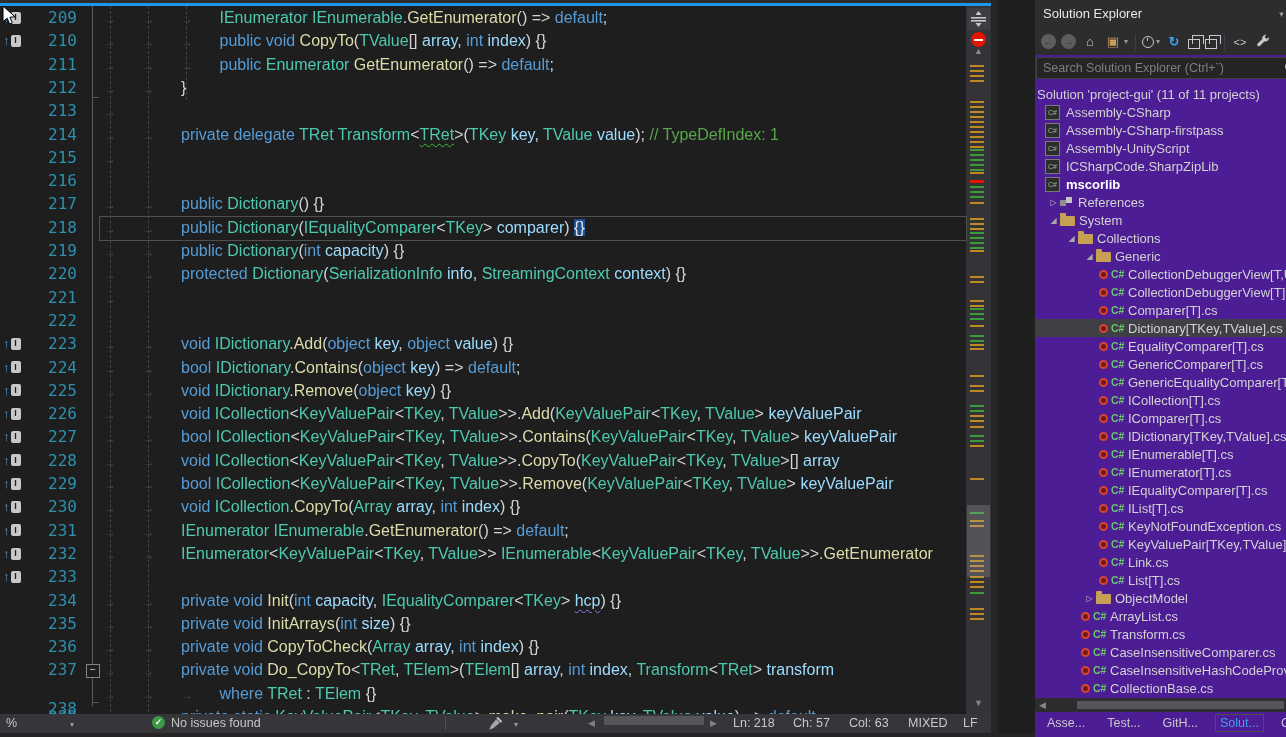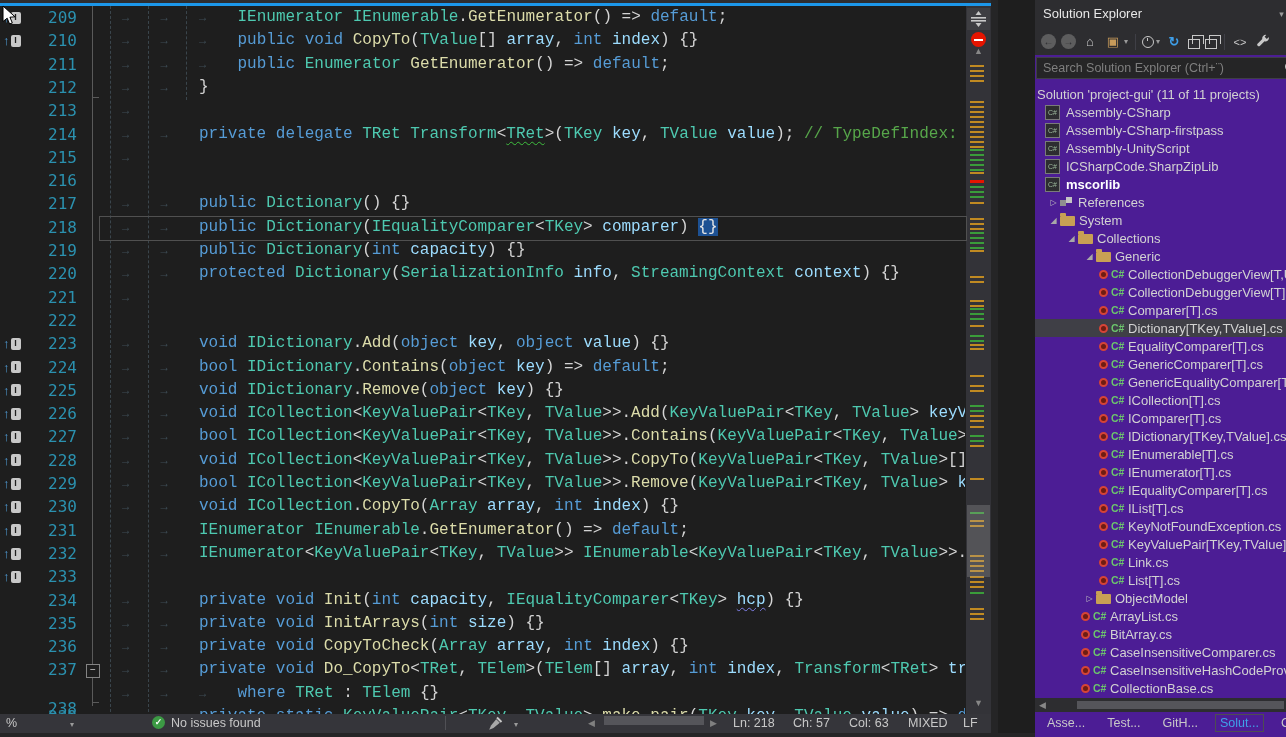--- a/index.html
+++ b/index.html
@@ -14,22 +14,22 @@
   .gutter-ic{position:absolute;left:3px;width:28px;line-height:23.3px;height:23.3px;display:flex;align-items:center;}
   .gutter-ic .arr{color:#4F9CD6;font-size:13px;font-weight:bold;margin-right:1px;}
   .gutter-ic .badge{background:#C8C8C8;color:#1E1E1E;font-size:9px;font-weight:bold;width:10px;height:12px;
                     display:inline-flex;align-items:center;justify-content:center;border-radius:2px;}
   .outline-line{position:absolute;left:92px;top:6px;width:1px;height:700px;background:#5A5A5A;}
   .outline-tick{position:absolute;left:92px;width:7px;height:1px;background:#5A5A5A;}
   .fold-box{position:absolute;left:86px;top:664px;width:12px;height:12px;background:#1E1E1E;border:1px solid #848484;
             color:#D4D4D4;font-size:10px;line-height:10px;text-align:center;z-index:5;}
   .guide{position:absolute;width:0;border-left:1px dashed #3A454C;}
   #code-lines{position:absolute;left:0;top:0;width:965px;height:714px;overflow:hidden;z-index:2;}
-  .cl{position:absolute;left:122px;white-space:pre;line-height:23.3px;height:23.3px;
-      font-family:Liberation Mono, monospace;font-size:16px;color:#D4D4D4;}
+  .cl{position:absolute;left:104px;white-space:pre;line-height:23.3px;height:23.3px;
+      font-family:Liberation Sans, sans-serif;font-size:16px;color:#D4D4D4;}
   .tab-arrow{display:inline-block;width:38.5px;font-size:12px;color:#567180;opacity:.55;}
   .tk-kw{color:#569CD6;} .tk-ty{color:#4EC9B0;} .tk-me{color:#DCDCAA;}
   .tk-pa{color:#9CDCFE;} .tk-pu{color:#D4D4D4;} .tk-co{color:#57A64A;}
   .tk-sel{background:#1D5193;color:#E6E6E6;}
   .sqg{text-decoration:underline;text-decoration-style:wavy;text-decoration-color:#3FBF3F;text-underline-offset:3px;text-decoration-thickness:1px;}
   .sqp{text-decoration:underline;text-decoration-style:wavy;text-decoration-color:#7F7FE8;text-underline-offset:3px;text-decoration-thickness:1px;}
   .current-line{position:absolute;left:99px;top:215.5px;width:866px;height:23px;border:1px solid #505050;z-index:1;}
   
   .vscroll{position:absolute;left:966px;top:6px;width:25px;height:708px;background:#333338;}
   .vs-mark{position:absolute;left:4px;width:14px;height:2px;}
@@ -565,21 +565,21 @@
           <span class="lbl">ObjectModel</span>
         </div>
         <div class="trow" style="padding-left: 46px;">
           <span class="dot-red"></span>
           <span class="icon-cs">C#</span>
           <span class="lbl">ArrayList.cs</span>
         </div>
         <div class="trow" style="padding-left: 46px;">
           <span class="dot-red"></span>
           <span class="icon-cs">C#</span>
-          <span class="lbl">BitArray.cs</span>
+          <span class="lbl">Transform.cs</span>
         </div>
         <div class="trow" style="padding-left: 46px;">
           <span class="dot-red"></span>
           <span class="icon-cs">C#</span>
           <span class="lbl">CaseInsensitiveComparer.cs</span>
         </div>
         <div class="trow" style="padding-left: 46px;">
           <span class="dot-red"></span>
           <span class="icon-cs">C#</span>
           <span class="lbl">CaseInsensitiveHashCodeProvider.cs</span>

